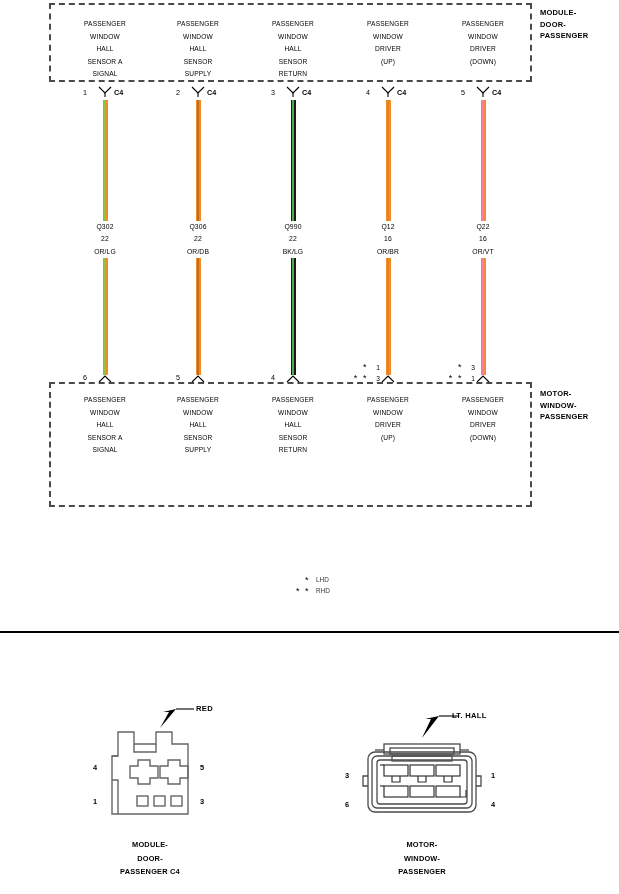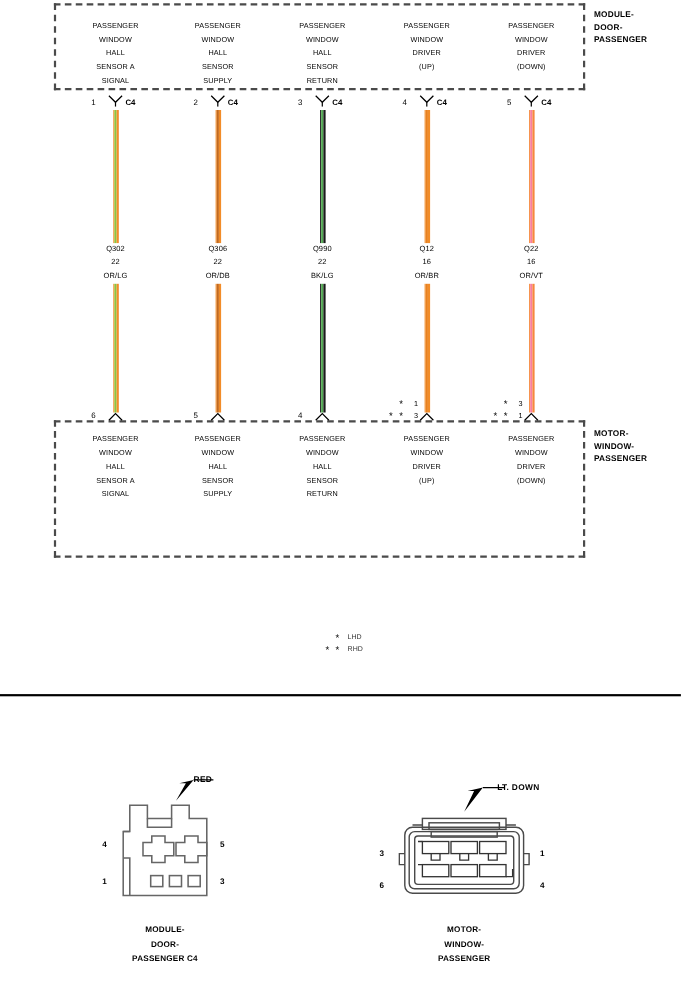--- a/index.html
+++ b/index.html
@@ -259,21 +259,21 @@
       <rect x="33" y="74" width="11" height="10"></rect>
       <rect x="50" y="74" width="11" height="10"></rect>
       <rect x="67" y="74" width="11" height="10"></rect>
     </g>
   </svg>
 
   <svg class="abs" style="left:150px;top:703px;" width="50" height="32" viewBox="0 0 50 32">
     <path d="M44,6 L26,6" stroke="#000" stroke-width="1.1" fill="none"></path>
     <path d="M26,6 L10,25 L19,9 L13,9 Z" fill="#000"></path>
   </svg>
-  <div class="conn-color-label" style="left:176px;top:704px;">RED</div>
+  <div class="conn-color-label" style="left:196px;top:704px;">RED</div>
 
   <div class="pin-label" style="left:93px;top:763px;">4</div>
   <div class="pin-label" style="left:93px;top:797px;">1</div>
   <div class="pin-label" style="left:200px;top:763px;">5</div>
   <div class="pin-label" style="left:200px;top:797px;">3</div>
 
   <div class="conn-caption" style="left:40px;top:838px;">MODULE-
 DOOR-
 PASSENGER C4</div>
 
@@ -303,21 +303,21 @@
       <path d="M18,25 L22,25"></path>
         <path d="M18,46 L22,46"></path>
       <path d="M98,57 L104,57 L104,50"></path>
     </g>
   </svg>
 
   <svg class="abs" style="left:405px;top:710px;" width="60" height="34" viewBox="0 0 60 34">
     <path d="M54,6 L34,6" stroke="#000" stroke-width="1.1" fill="none"></path>
     <path d="M34,6 L17,28 L26,9 L20,9 Z" fill="#000"></path>
   </svg>
-  <div class="conn-color-label" style="left:452px;top:711px;">LT. DOWN</div>
+  <div class="conn-color-label" style="left:452px;top:711px;">LT. HALL</div>
 
   <div class="pin-label" style="left:345px;top:771px;">3</div>
   <div class="pin-label" style="left:345px;top:800px;">6</div>
   <div class="pin-label" style="left:491px;top:771px;">1</div>
   <div class="pin-label" style="left:491px;top:800px;">4</div>
 
   <div class="conn-caption" style="left:312px;top:838px;">MOTOR-
 WINDOW-
 PASSENGER</div>
 </div>

